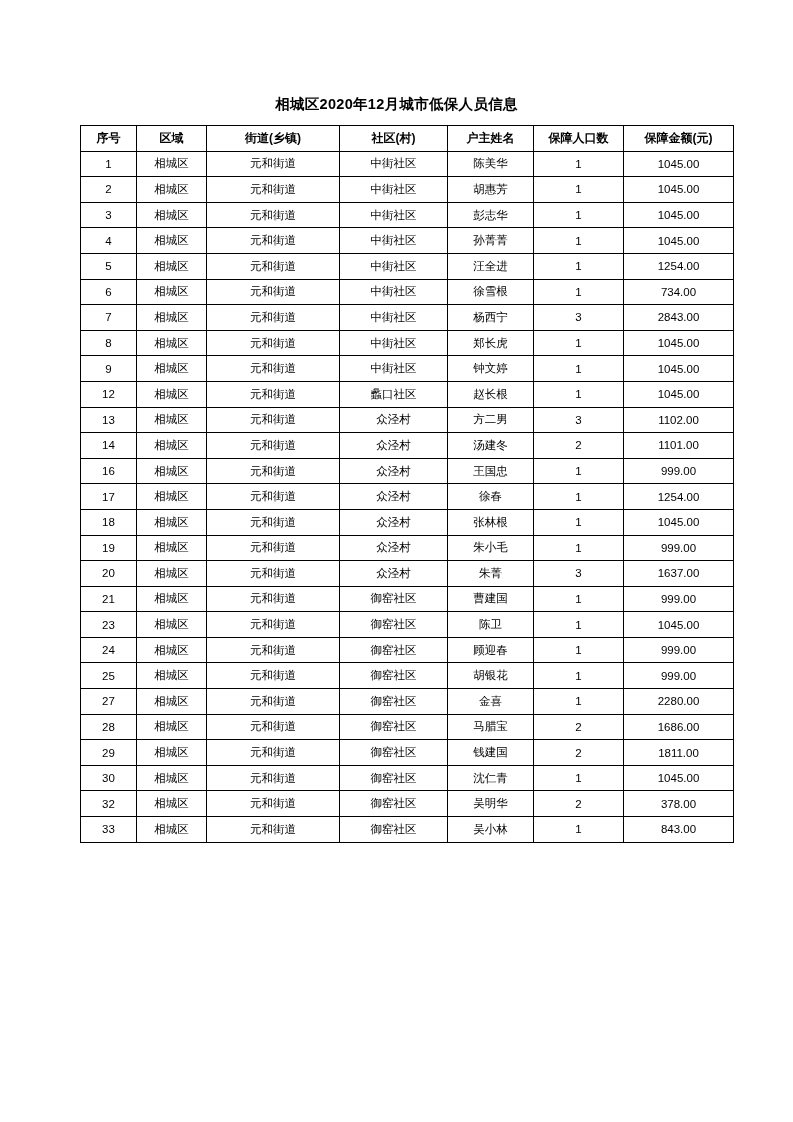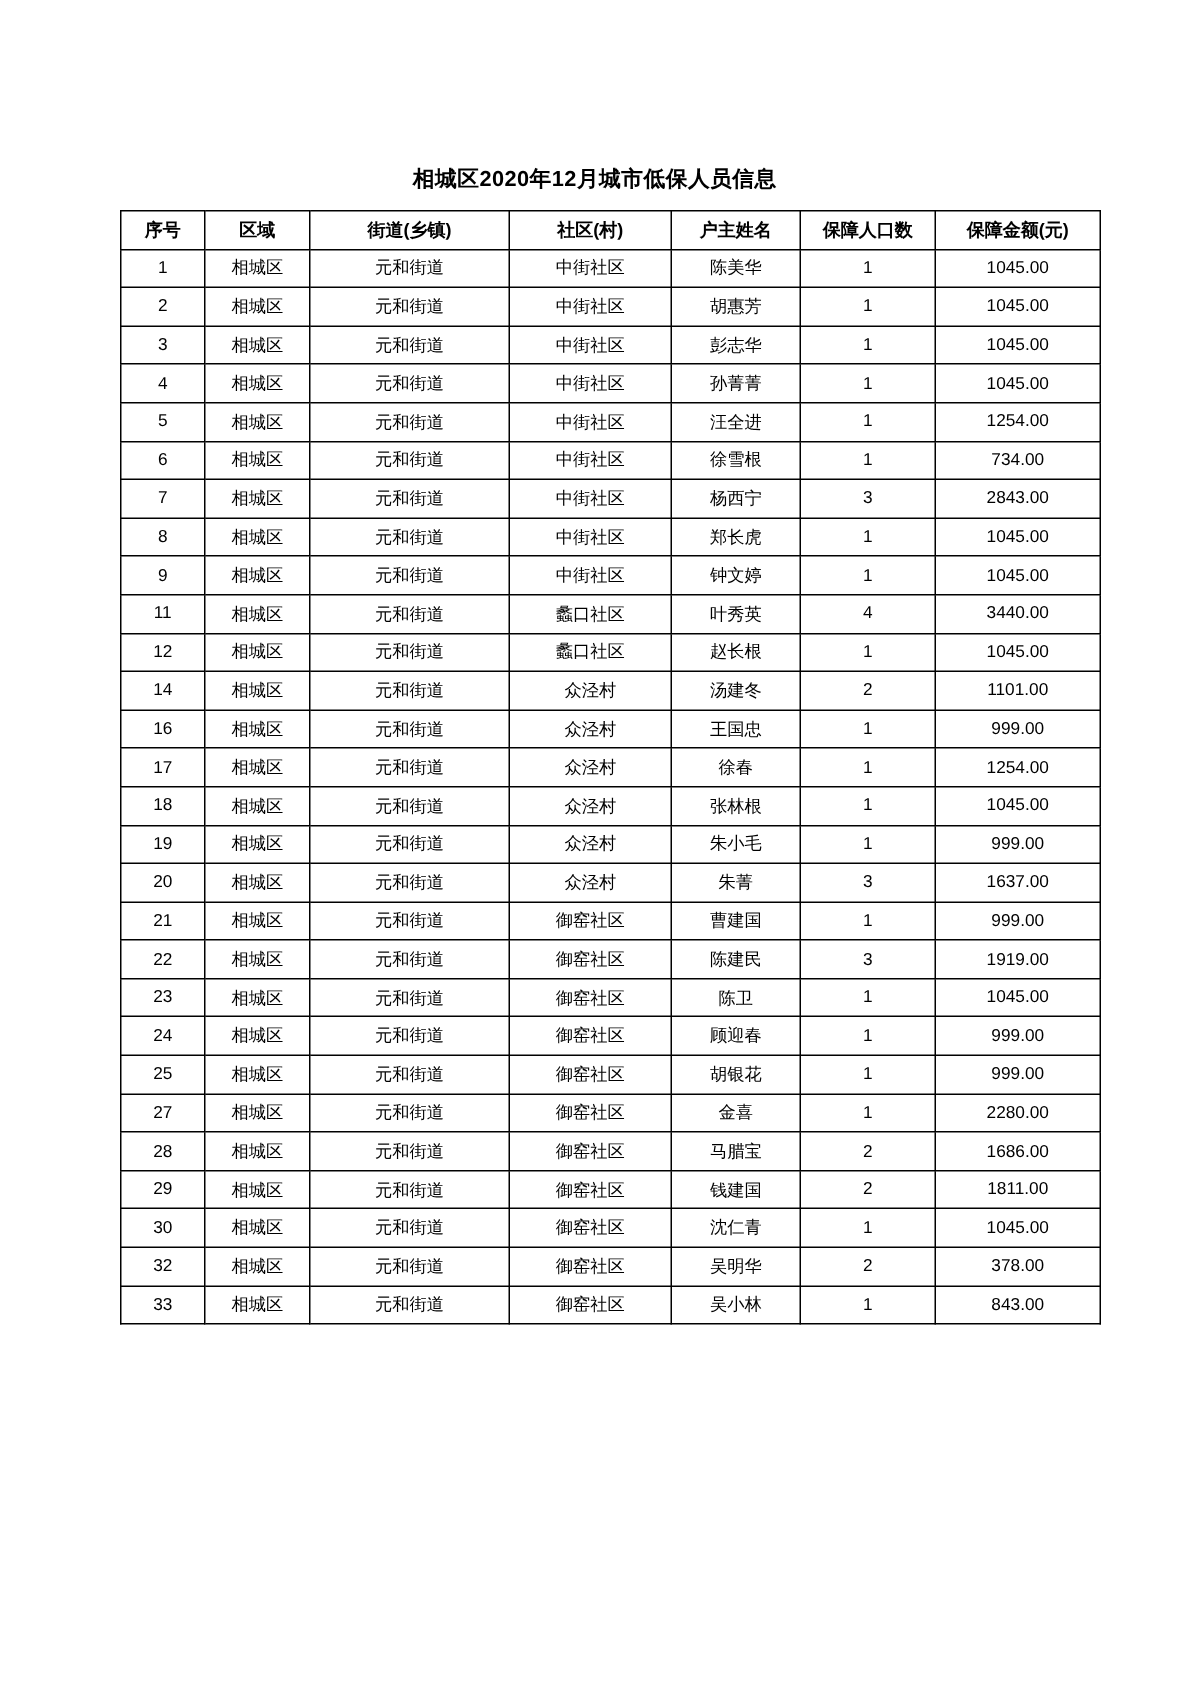--- a/index.html
+++ b/index.html
@@ -18,21 +18,21 @@
     width: 793px;
     height: 1122px;
     box-sizing: border-box;
     padding: 95px 80px 0 80px;
   }
   .doc-title {
     text-align: center;
     font-size: 14.5px;
     font-weight: bold;
     letter-spacing: 0.3px;
-    margin: 15px 0 11px 0;
+    margin: 0 0 11px 0;
     font-family: "Liberation Sans", "DejaVu Sans", sans-serif;
   }
   table.data-table {
     border-collapse: collapse;
     width: 633px;
     margin: 0 auto;
     table-layout: fixed;
   }
   table.data-table th,
   table.data-table td {
@@ -162,36 +162,36 @@
         <tr>
           <td>9</td>
           <td>相城区</td>
           <td>元和街道</td>
           <td>中街社区</td>
           <td>钟文婷</td>
           <td>1</td>
           <td class="amount">1045.00</td>
         </tr>
         <tr>
-          <td>11</td>
-          <td>相城区</td>
-          <td>元和街道</td>
-          <td>蠡口社区</td>
-          <td>叶秀英</td>
-          <td>4</td>
-          <td class="amount">3440.00</td>
-        </tr>
-        <tr>
           <td>12</td>
           <td>相城区</td>
           <td>元和街道</td>
           <td>蠡口社区</td>
           <td>赵长根</td>
           <td>1</td>
           <td class="amount">1045.00</td>
+        </tr>
+        <tr>
+          <td>13</td>
+          <td>相城区</td>
+          <td>元和街道</td>
+          <td>众泾村</td>
+          <td>方二男</td>
+          <td>3</td>
+          <td class="amount">1102.00</td>
         </tr>
         <tr>
           <td>14</td>
           <td>相城区</td>
           <td>元和街道</td>
           <td>众泾村</td>
           <td>汤建冬</td>
           <td>2</td>
           <td class="amount">1101.00</td>
         </tr>
@@ -243,29 +243,20 @@
         <tr>
           <td>21</td>
           <td>相城区</td>
           <td>元和街道</td>
           <td>御窑社区</td>
           <td>曹建国</td>
           <td>1</td>
           <td class="amount">999.00</td>
         </tr>
         <tr>
-          <td>22</td>
-          <td>相城区</td>
-          <td>元和街道</td>
-          <td>御窑社区</td>
-          <td>陈建民</td>
-          <td>3</td>
-          <td class="amount">1919.00</td>
-        </tr>
-        <tr>
           <td>23</td>
           <td>相城区</td>
           <td>元和街道</td>
           <td>御窑社区</td>
           <td>陈卫</td>
           <td>1</td>
           <td class="amount">1045.00</td>
         </tr>
         <tr>
           <td>24</td>

